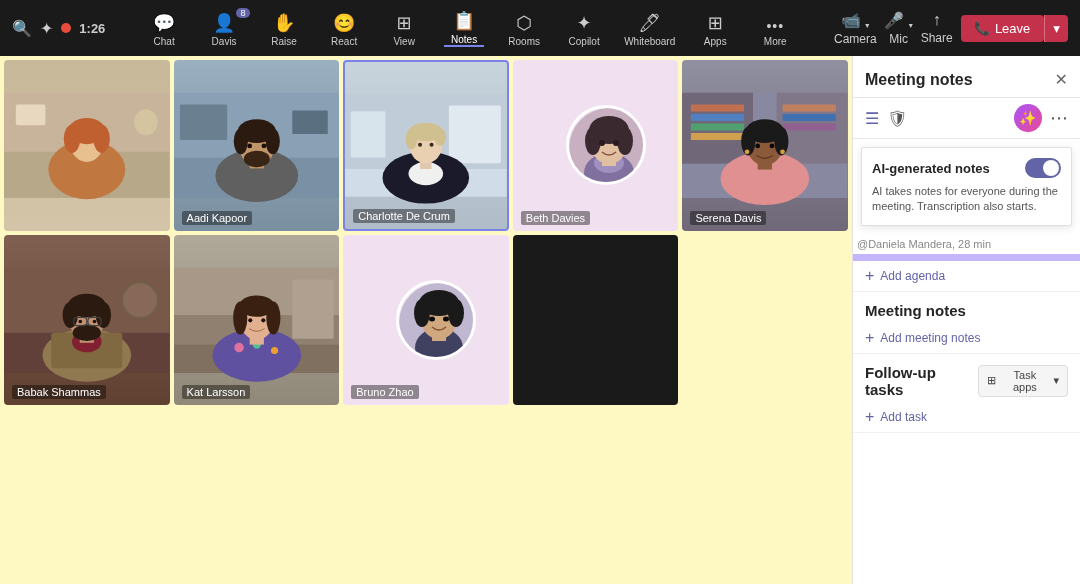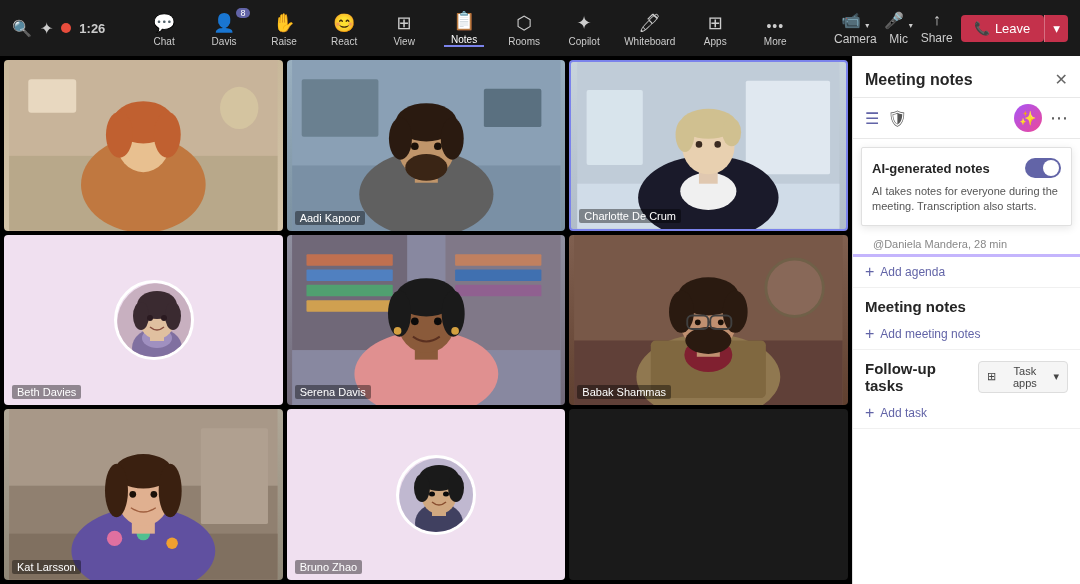--- a/index.html
+++ b/index.html
@@ -122,24 +122,24 @@
     .main-content {
       display: flex;
       flex: 1;
       overflow: hidden;
     }
 
     
     .video-grid {
       flex: 1;
       display: grid;
-      grid-template-columns: repeat(3, 1fr);
+      grid-template-columns: repeat(5, 1fr);
       grid-template-rows: repeat(3, 1fr);
       gap: 0;
-      background: #000000;
+      background: #fef9c3;
       padding: 4px;
       gap: 4px;
     }
 
     .video-cell {
       position: relative;
       overflow: hidden;
       border-radius: 4px;
       background: #2d2d2d;
     }
@@ -265,24 +265,24 @@
       border-radius: 50%;
     }
     .ai-popup-desc {
       font-size: 11px;
       color: #555;
       line-height: 1.4;
     }
 
     
     .agenda-hint {
-      padding: 4px 20px;
+      padding: 4px 4px;
       font-size: 11px;
       color: #888;
-      border-bottom: 3px solid #c4b5fd;
+      border-bottom: 7px solid #c4b5fd;
     }
 
     
     .add-section {
       padding: 6px 12px;
       border-bottom: 1px solid #f0f0f0;
     }
     .add-link {
       display: flex;
       align-items: center;

